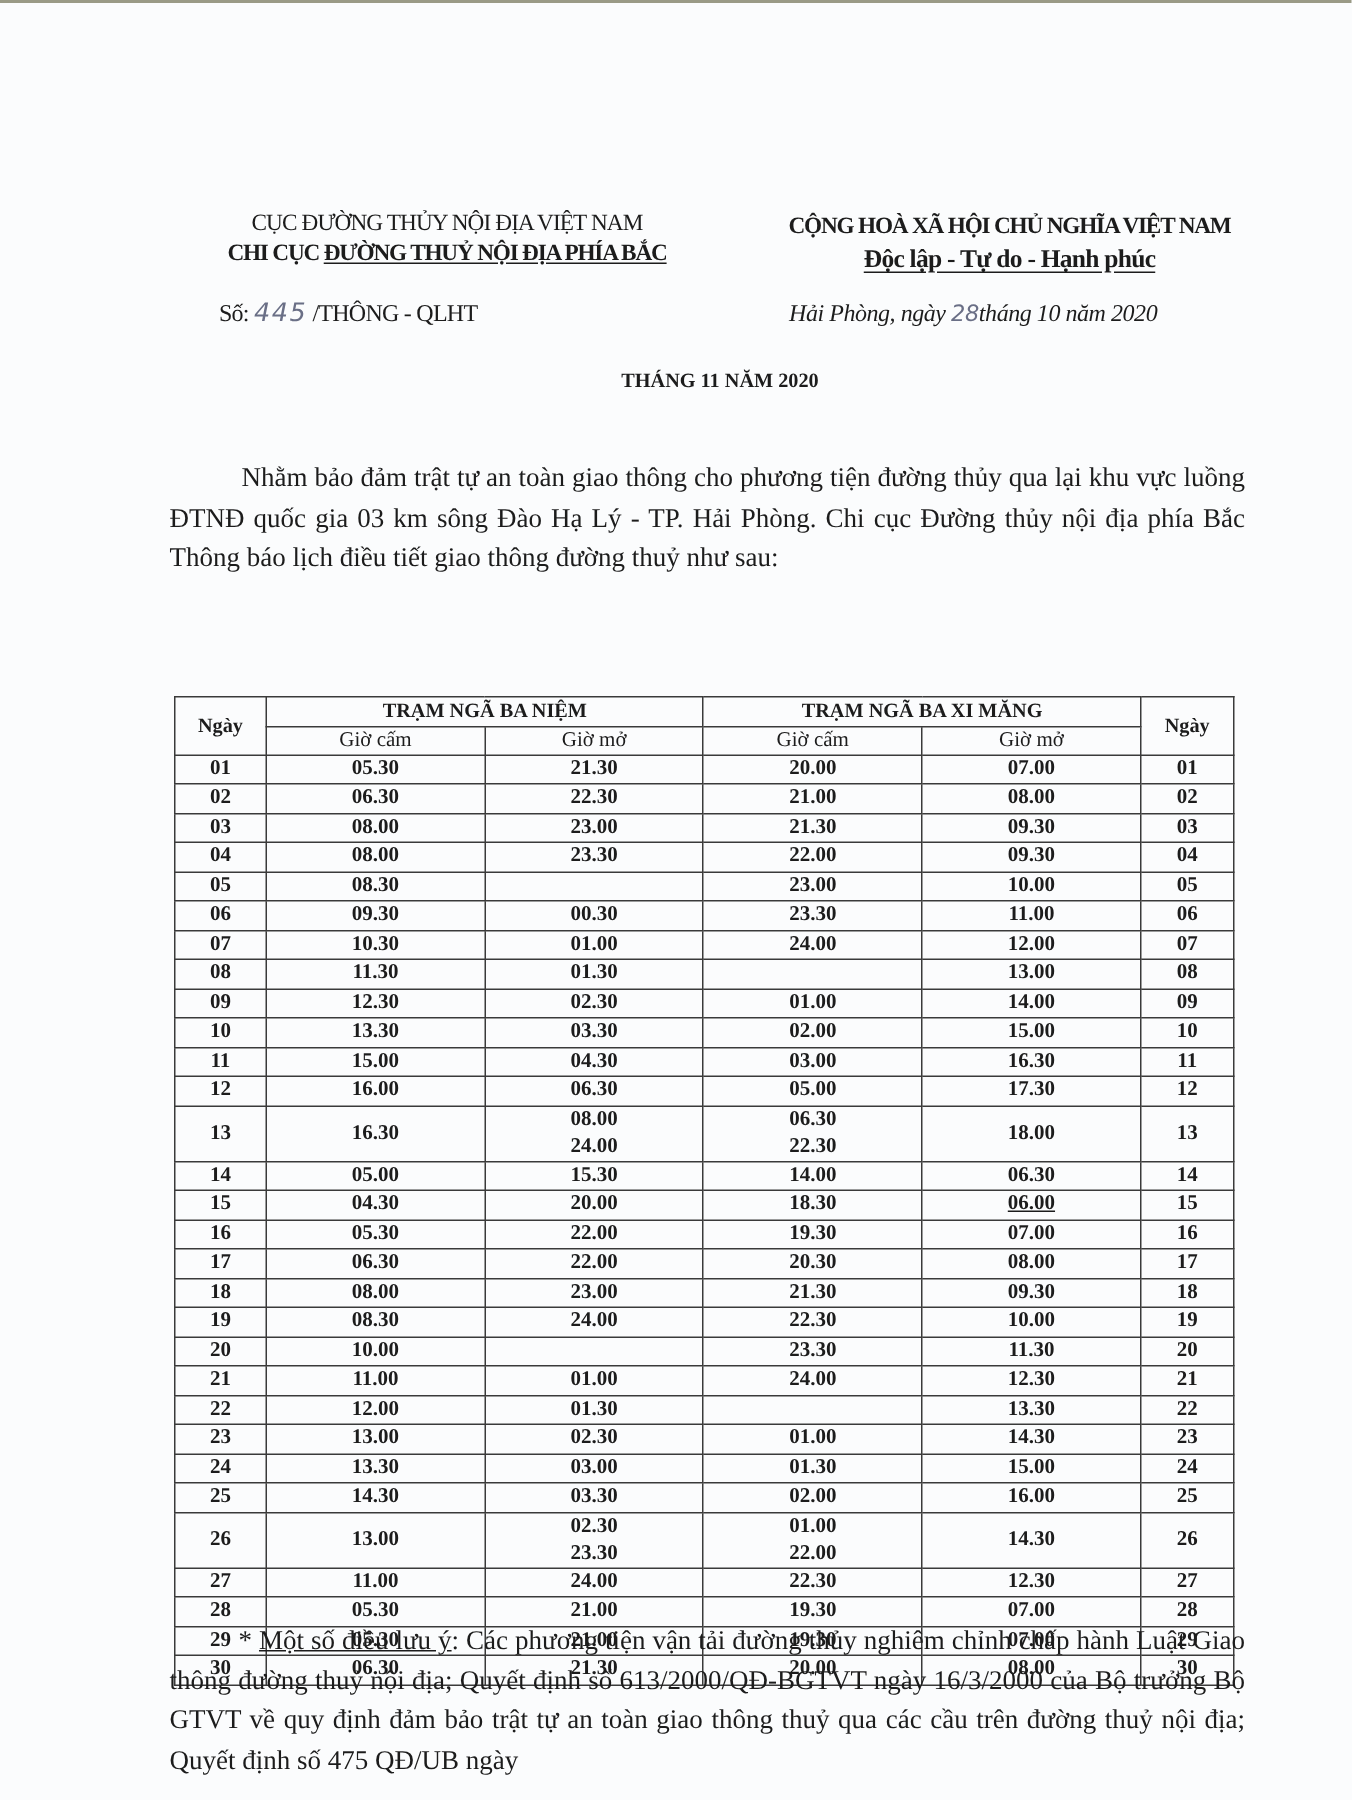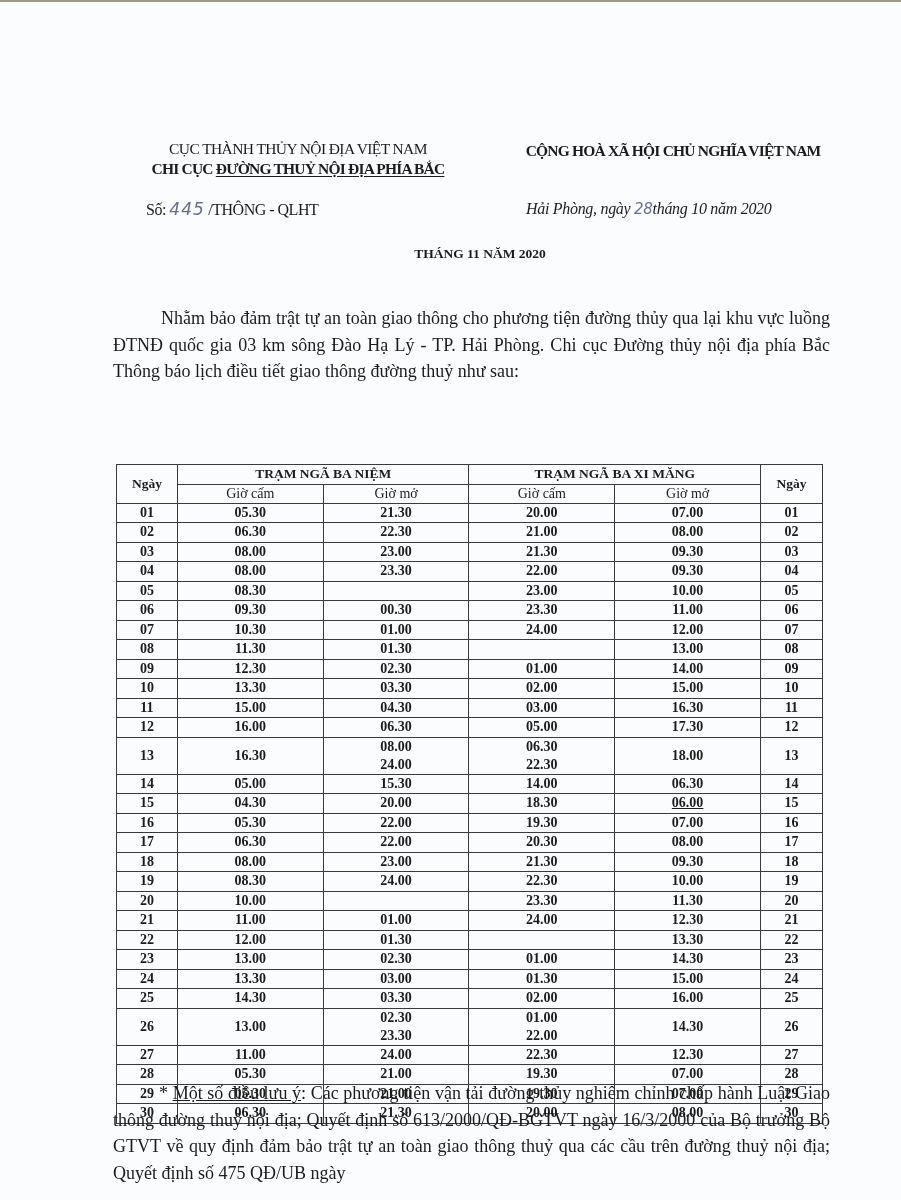--- a/index.html
+++ b/index.html
@@ -38,29 +38,30 @@
   .note { position:absolute; left:113px; top:1080px; width:717px; font-size:18px; line-height:26.5px; text-align:justify; }
   .note p { margin:0; text-indent:46px;font-family:Liberation Serif, serif; }
   .note .ul { text-decoration:underline; }
 </style>
 </head>
 <body>
 
 <div class="topline"></div>
 
 <div class="hdr-left">
-  <div class="l1">CỤC THÀNH THỦY NỘI ĐỊA VIỆT NAM</div>
+  <div class="l1">CỤC ĐƯỜNG THỦY NỘI ĐỊA VIỆT NAM</div>
   <div class="l2"><span>CHI CỤC </span><span class="u">ĐƯỜNG THUỶ NỘI ĐỊA PHÍA BẮC</span></div>
 </div>
 <div class="so">
   <span>Số: </span><span class="hand">445</span><span> /THÔNG - QLHT</span>
 </div>
 
 <div class="hdr-right">
   <div class="r1">CỘNG HOÀ XÃ HỘI CHỦ NGHĨA VIỆT NAM</div>
+  <div class="r2">Độc lập - Tự do - Hạnh phúc</div>
 </div>
 <div class="date">
   <span>Hải Phòng, ngày </span><span class="hand">28</span><span>tháng 10 năm 2020</span>
 </div>
 
 <div class="title">
   <div>THÁNG 11 NĂM 2020</div>
 </div>
 
 <div class="body">

